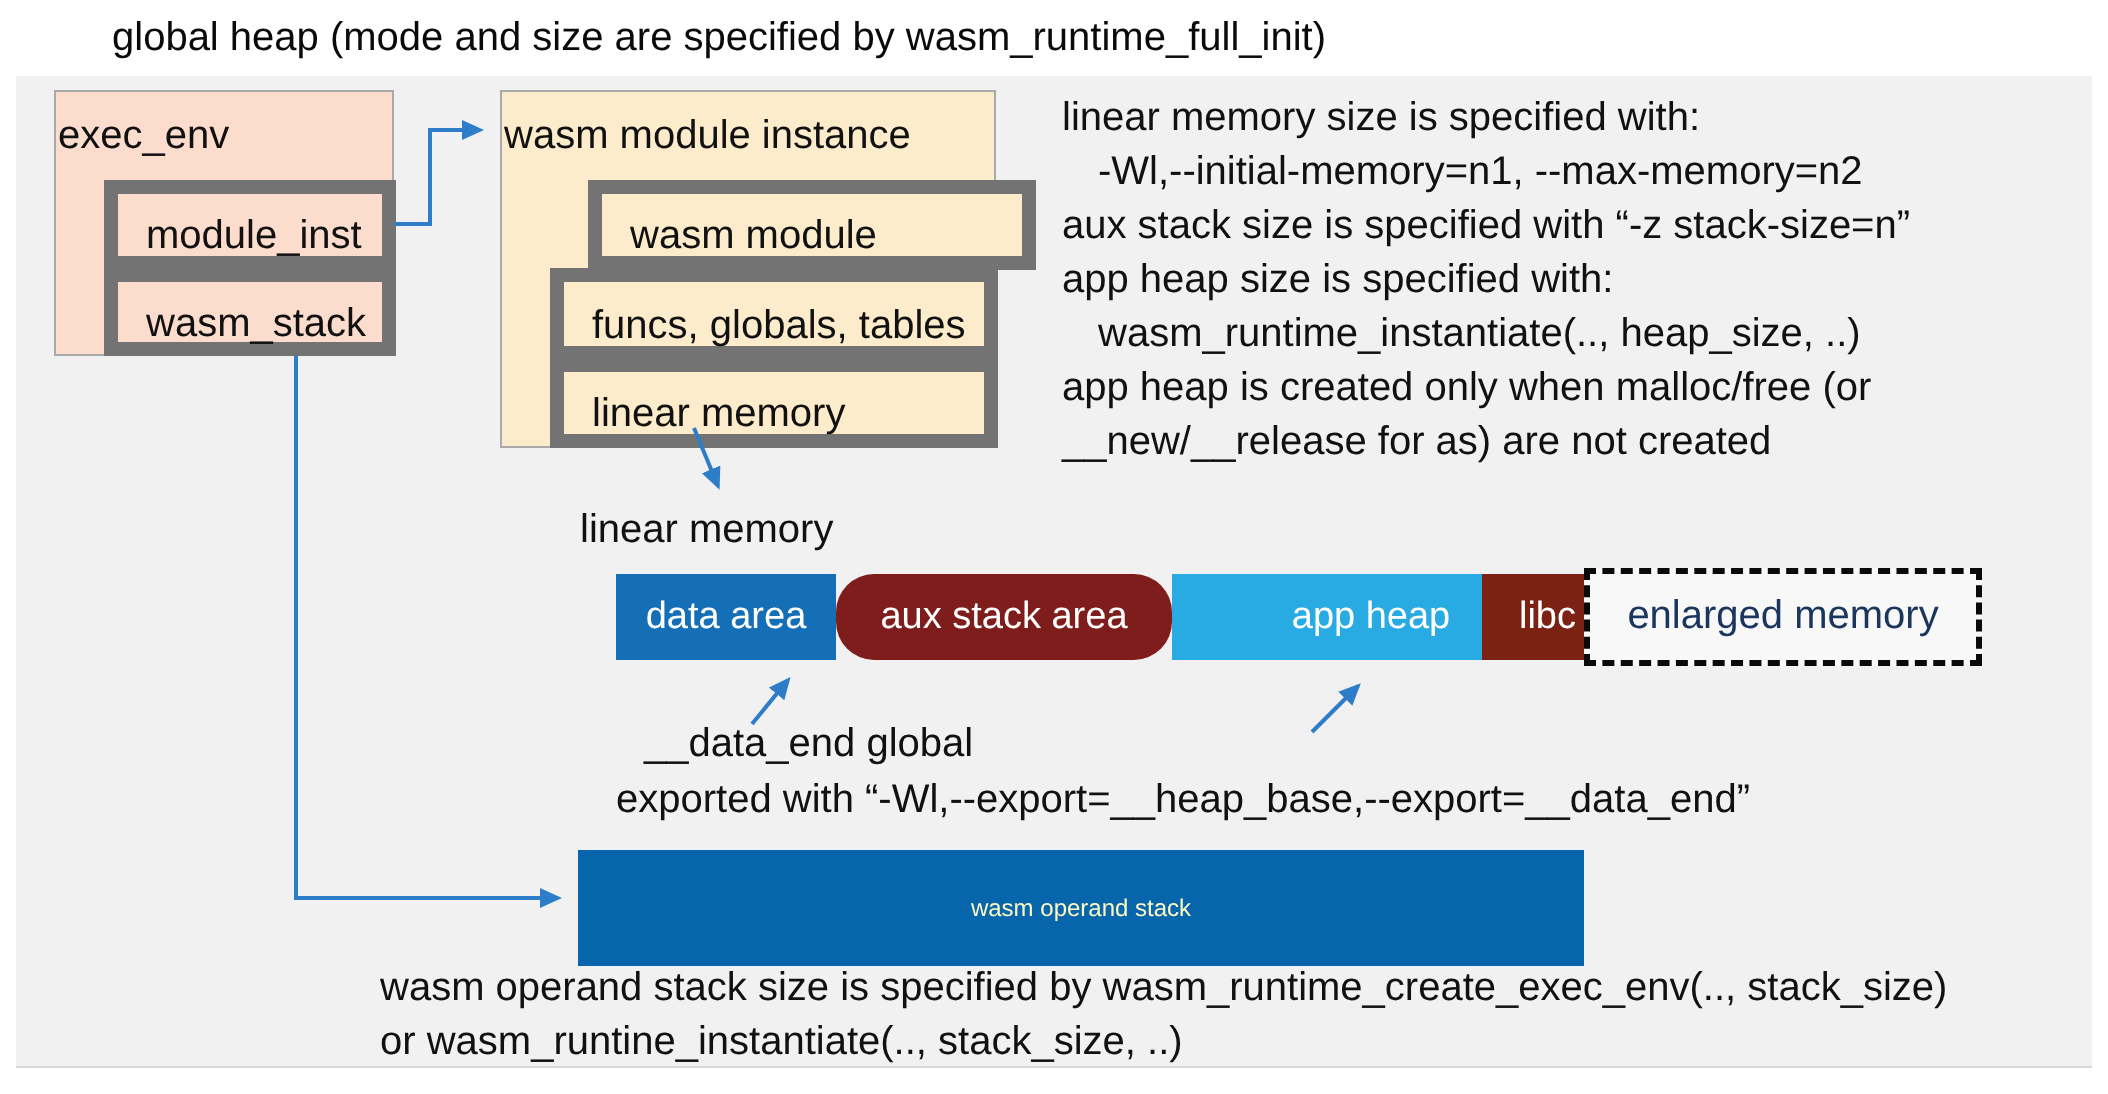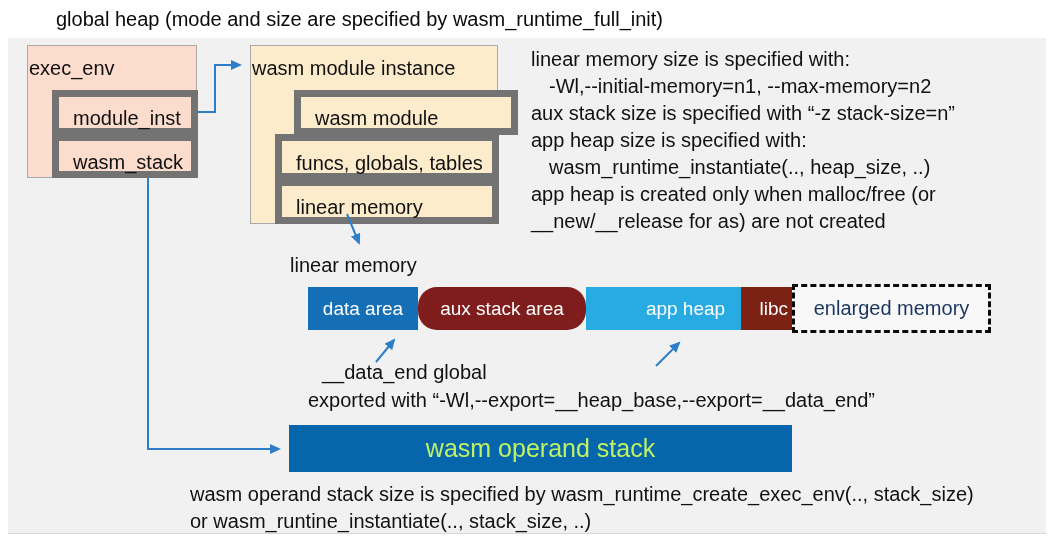--- a/index.html
+++ b/index.html
@@ -45,23 +45,23 @@
   .enlarged{position:absolute;left:792px;top:284px;width:199px;height:49px;
     box-sizing:border-box;border:3px dashed #0a0a0a;background:#f8f8f9;
     display:flex;align-items:center;justify-content:center;font-size:20px;}
 
   .ann{position:absolute;font-size:20px;white-space:nowrap;}
   #ann-data-end{left:322px;top:361px;}
   #ann-heap-base{left:602px;top:361px;}
   #ann-exported{left:308px;top:389px;}
 
   
-  .opbar{position:absolute;left:289px;top:425px;width:503px;height:47px;
+  .opbar{position:absolute;left:289px;top:425px;width:503px;height:58px;
     display:flex;align-items:center;justify-content:center;
-    color:#bef264;font-size:25px;}
+    color:#fef9c3;font-size:12px;}
   .bottom-notes{position:absolute;left:190px;top:481px;font-size:20px;line-height:27px;}
   .bottom-notes .line{white-space:nowrap;}
 
   svg.arrows{position:absolute;left:0;top:0;width:1054px;height:547px;pointer-events:none;}
 </style>
 </head>
 <body>
 
 <div id="canvas">
 

